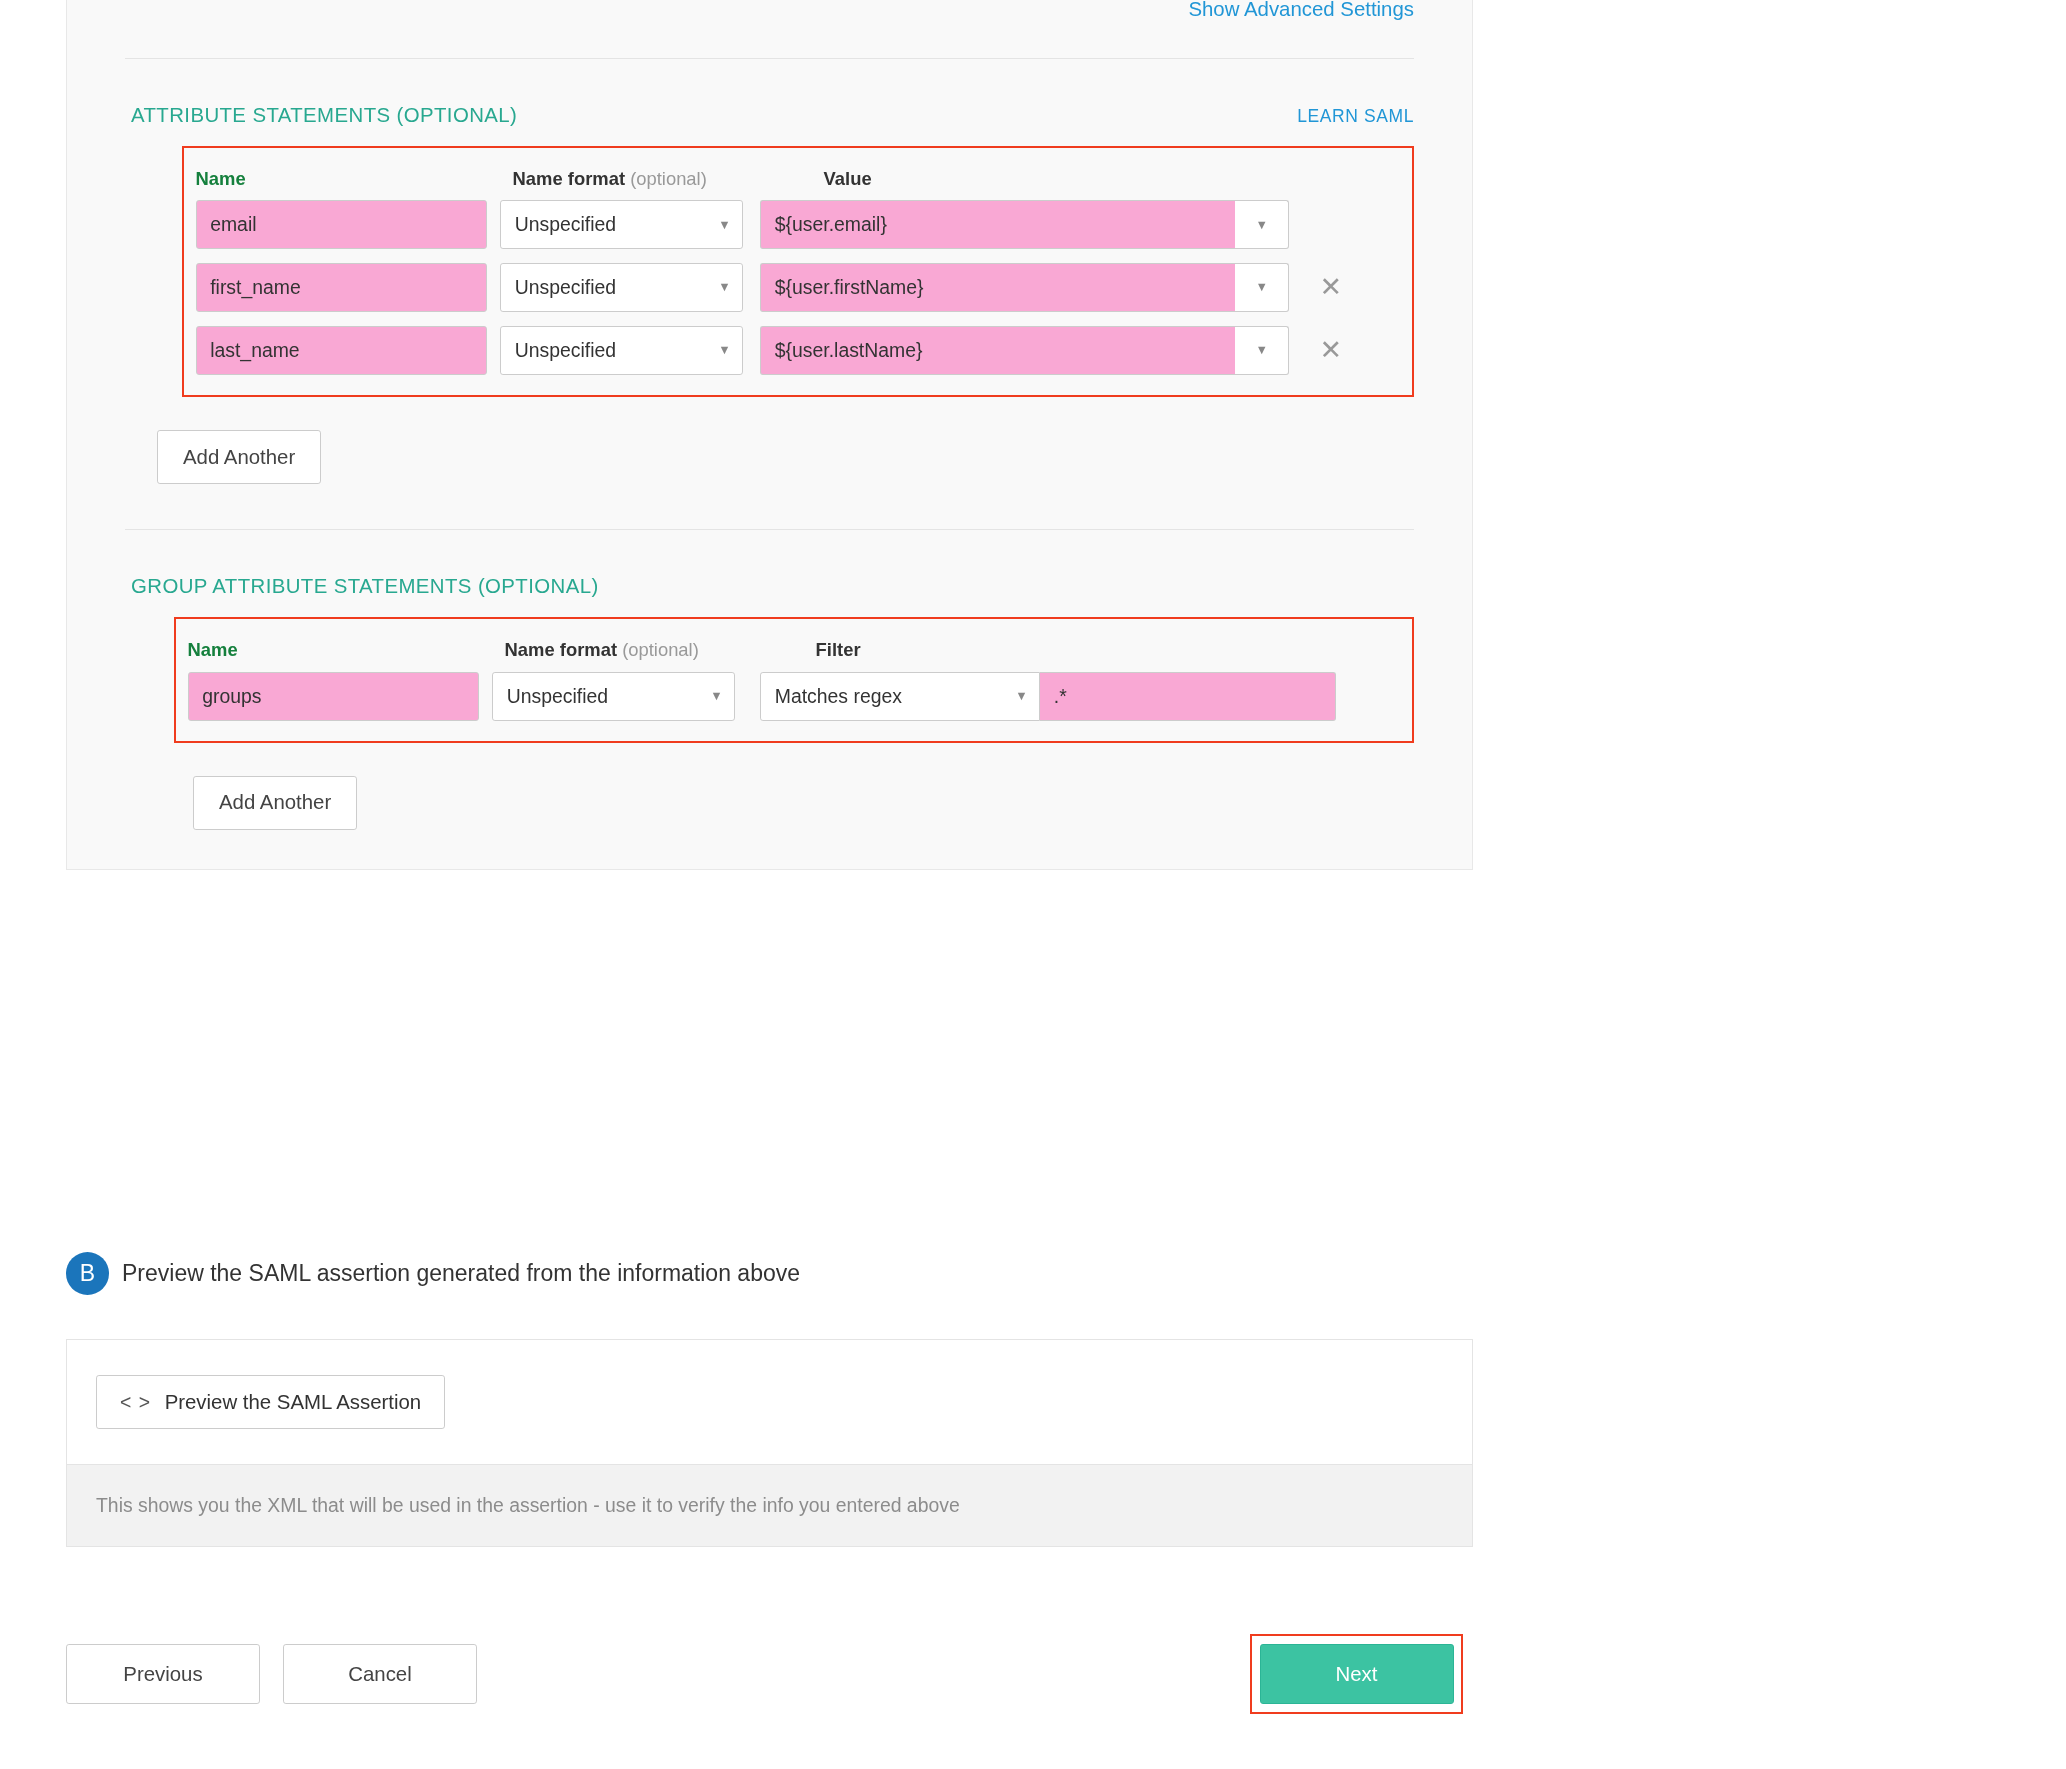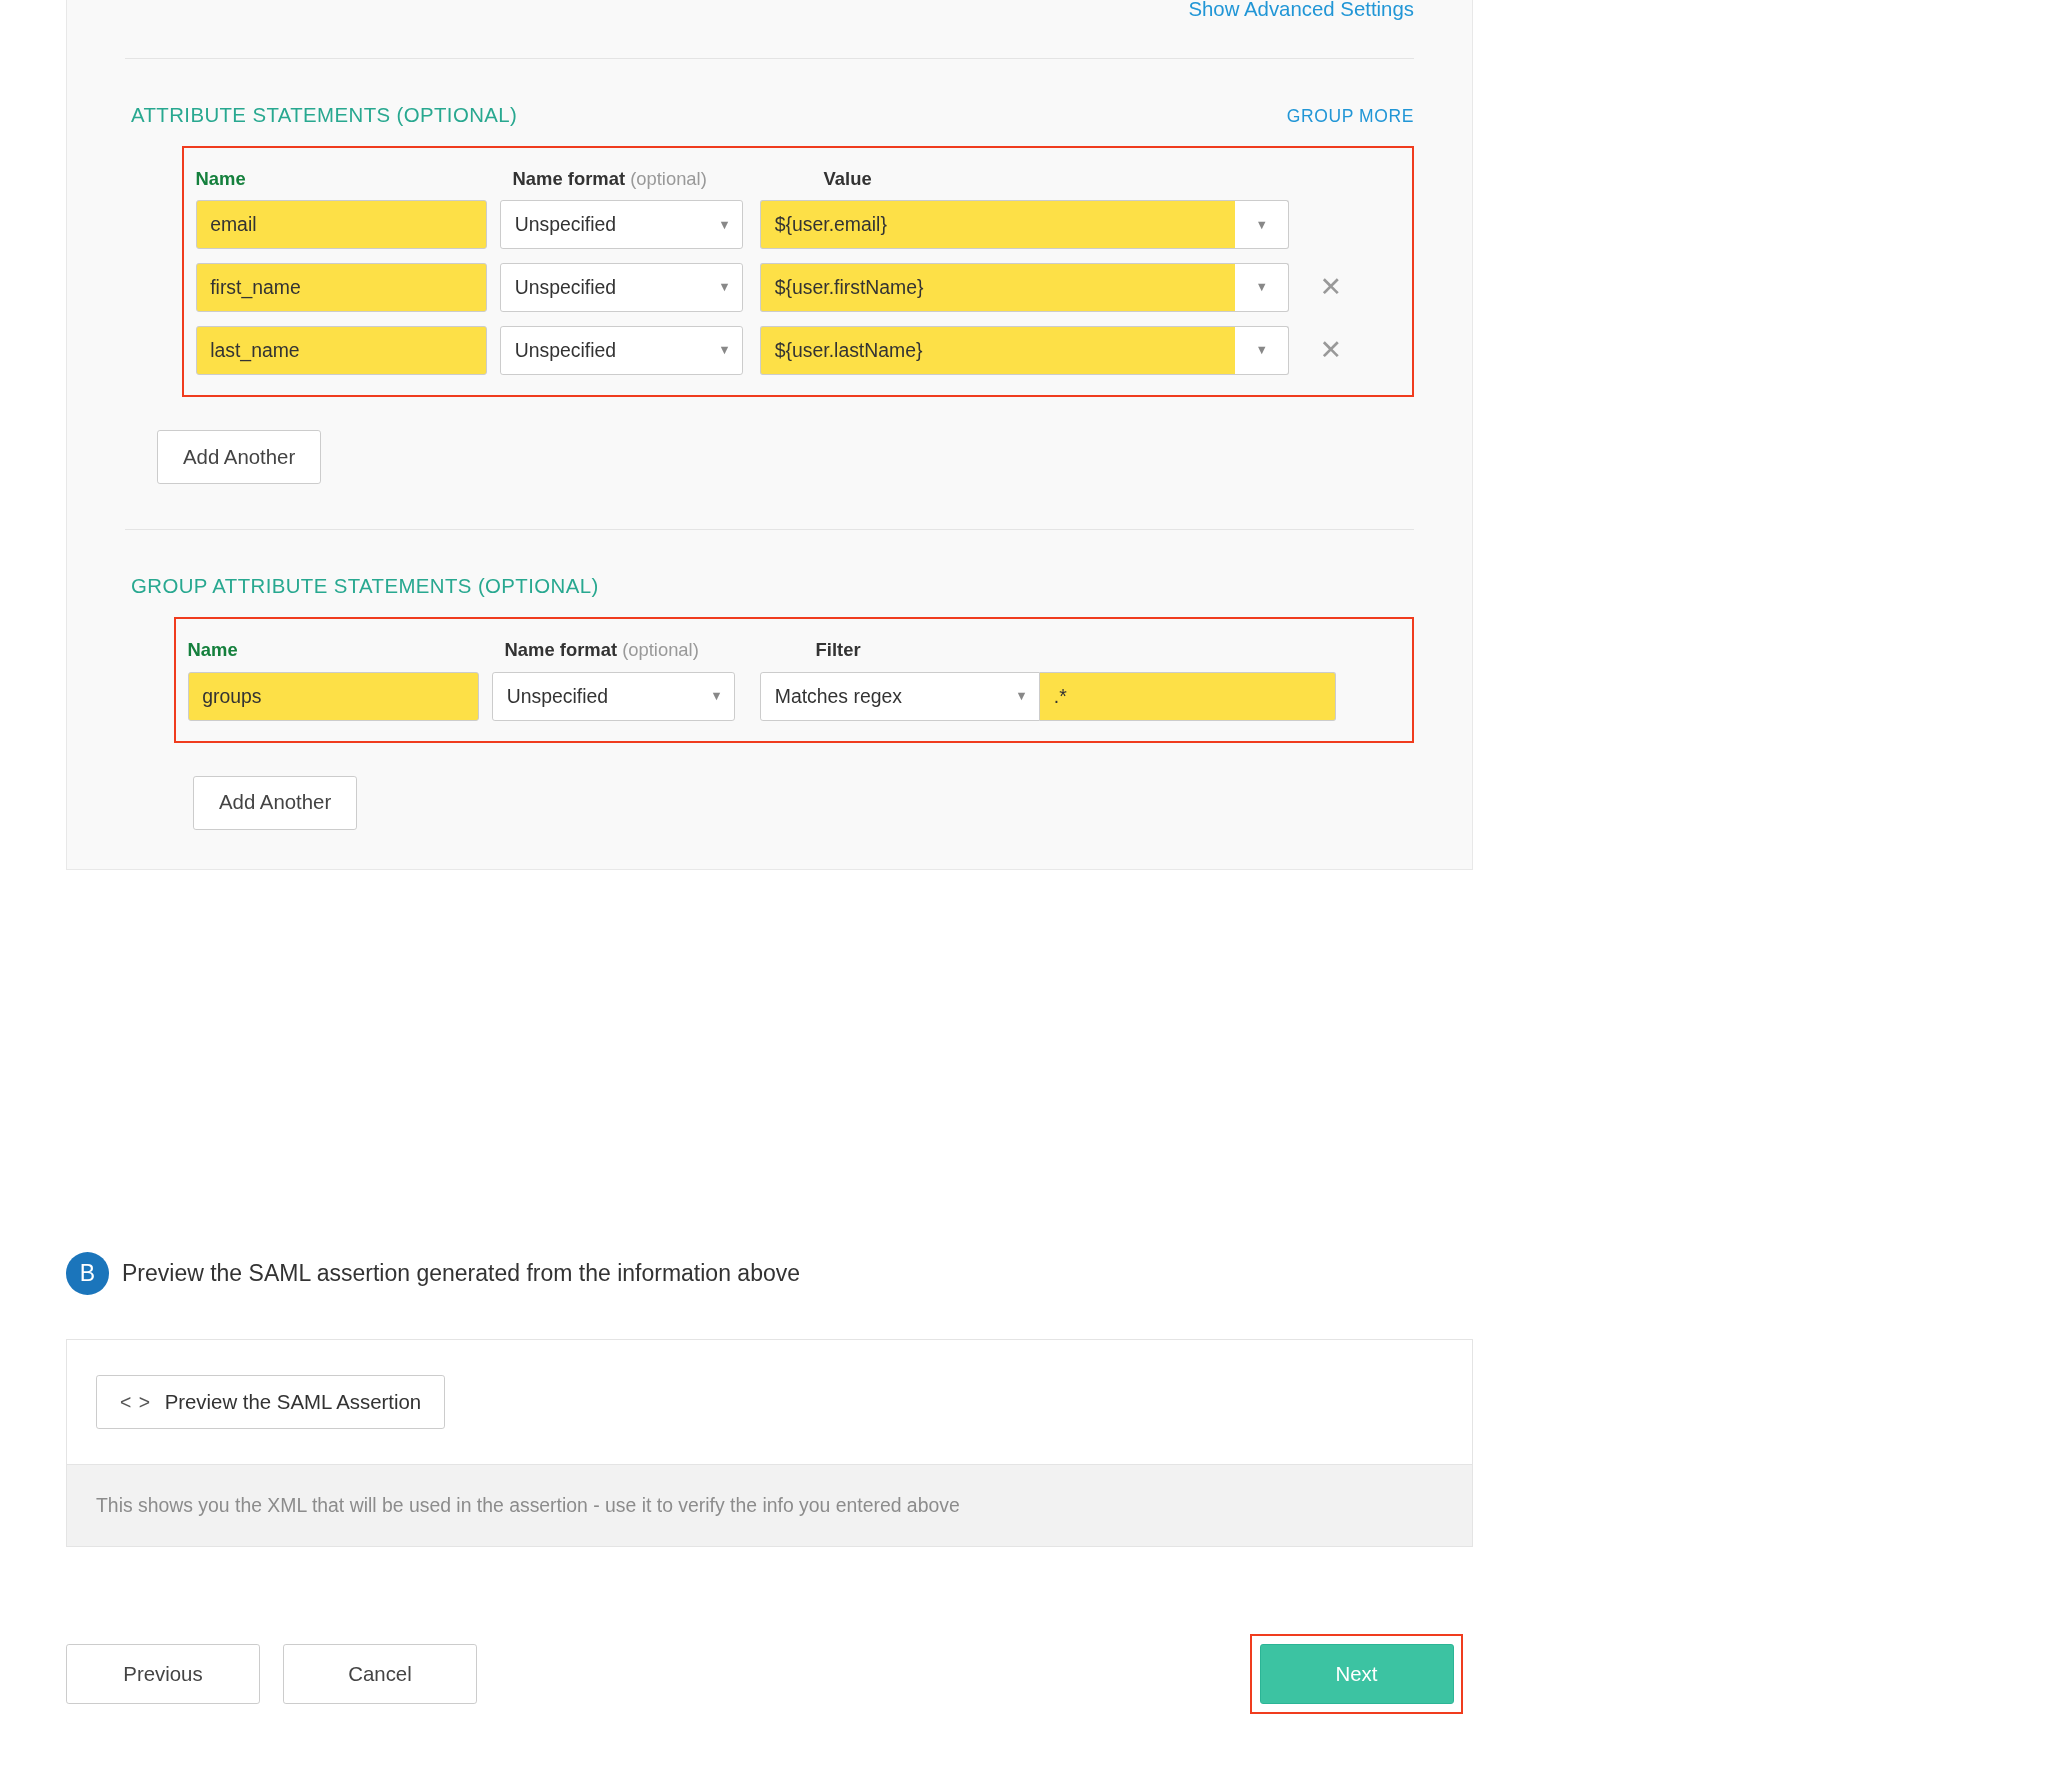--- a/index.html
+++ b/index.html
@@ -89,21 +89,21 @@
   .attr-row {
     display: flex;
     align-items: center;
     padding: 6.8px 0 6.8px 11.6px;
   }
 
   .txt {
     height: 49px;
     box-sizing: border-box;
     border: 1px solid #cccccc;
-    background: #fde047;
+    background: #f9a8d4;
     border-radius: 2.9px;
     padding: 0 13.6px;
     font-size: 19.4px;
     color: #333333;
     font-family: "Liberation Sans", sans-serif;
     outline: none;
   }
   .txt.name   { width: 291px; }
   .txt.value  { width: 475px; }
   .txt.filter-val { width: 296px; }
@@ -297,21 +297,21 @@
 
   <div class="adv-row">
     <span class="link">Show Advanced Settings</span>
   </div>
 
   <div class="divider"></div>
 
   
   <div class="section-head">
     <span class="section-title">ATTRIBUTE STATEMENTS (OPTIONAL)</span>
-    <span class="learn-more">GROUP MORE</span>
+    <span class="learn-more">LEARN SAML</span>
   </div>
 
   <div class="hl-box">
     <div class="col-headers">
       <span class="h-name">Name</span>
       <span class="h-format">
         <span>Name format</span>
         <span class="opt">(optional)</span>
       </span>
       <span class="h-value">Value</span>

